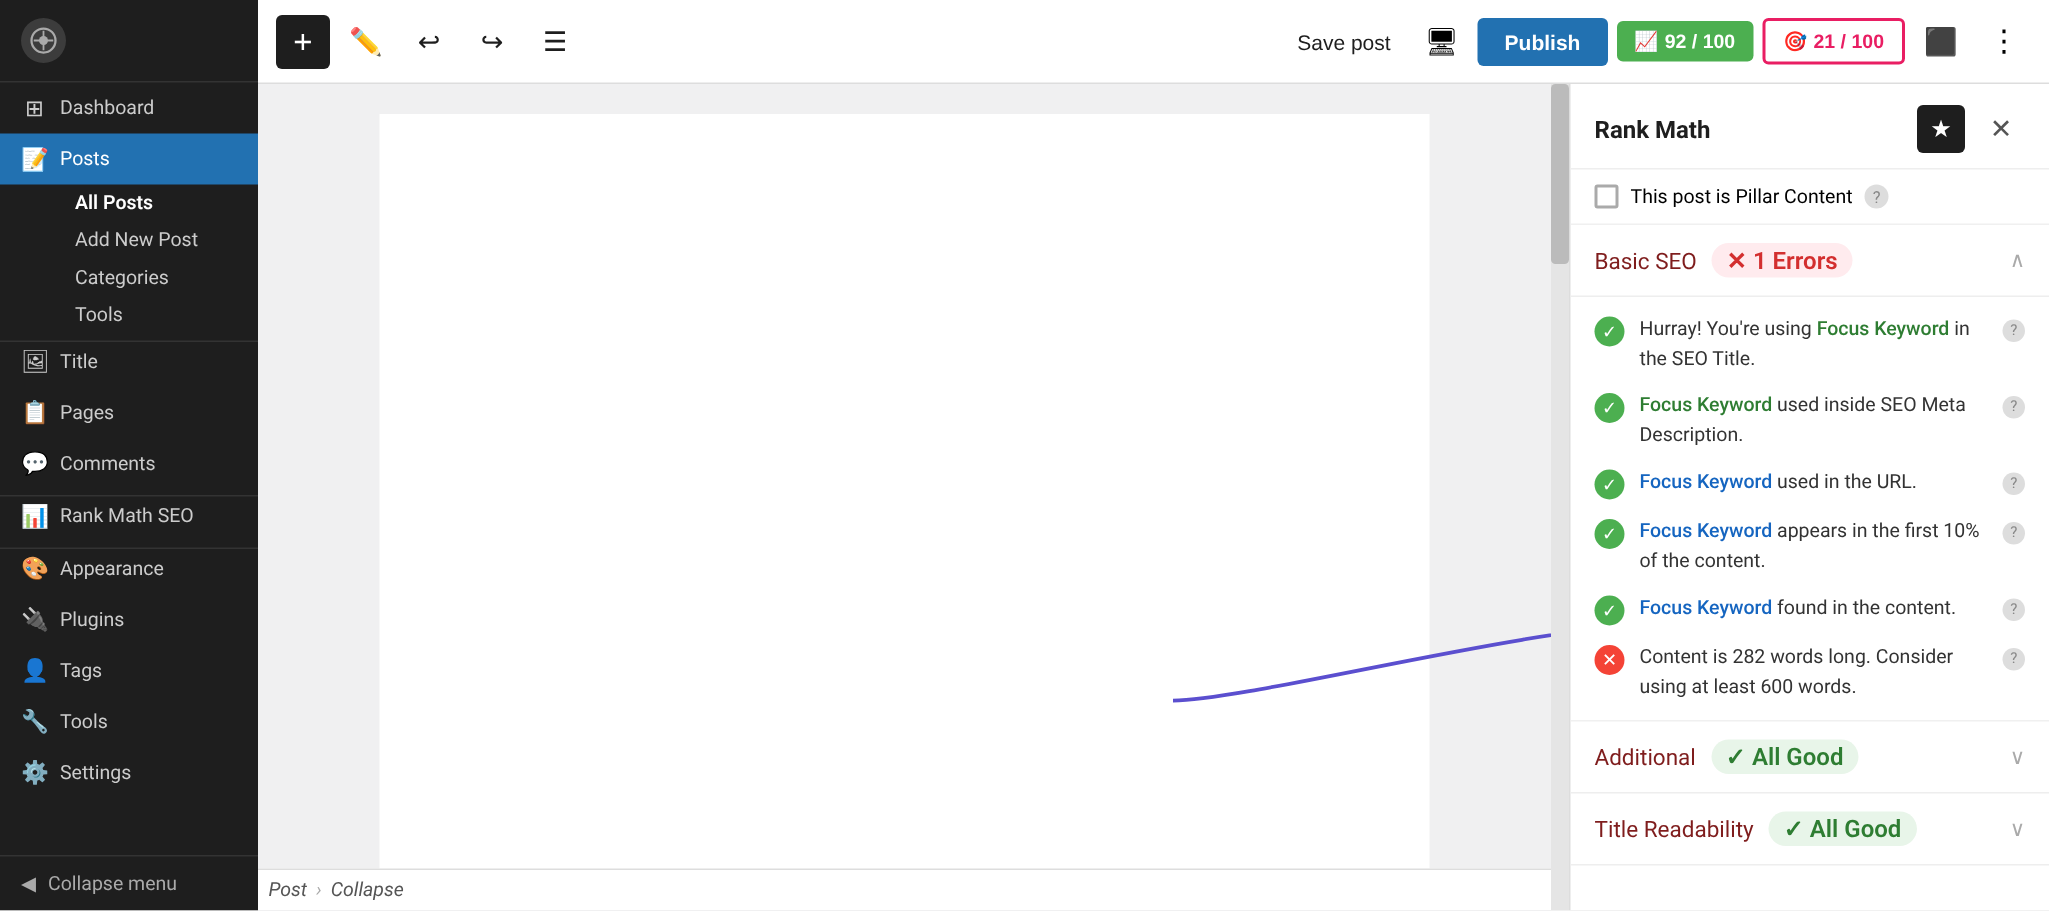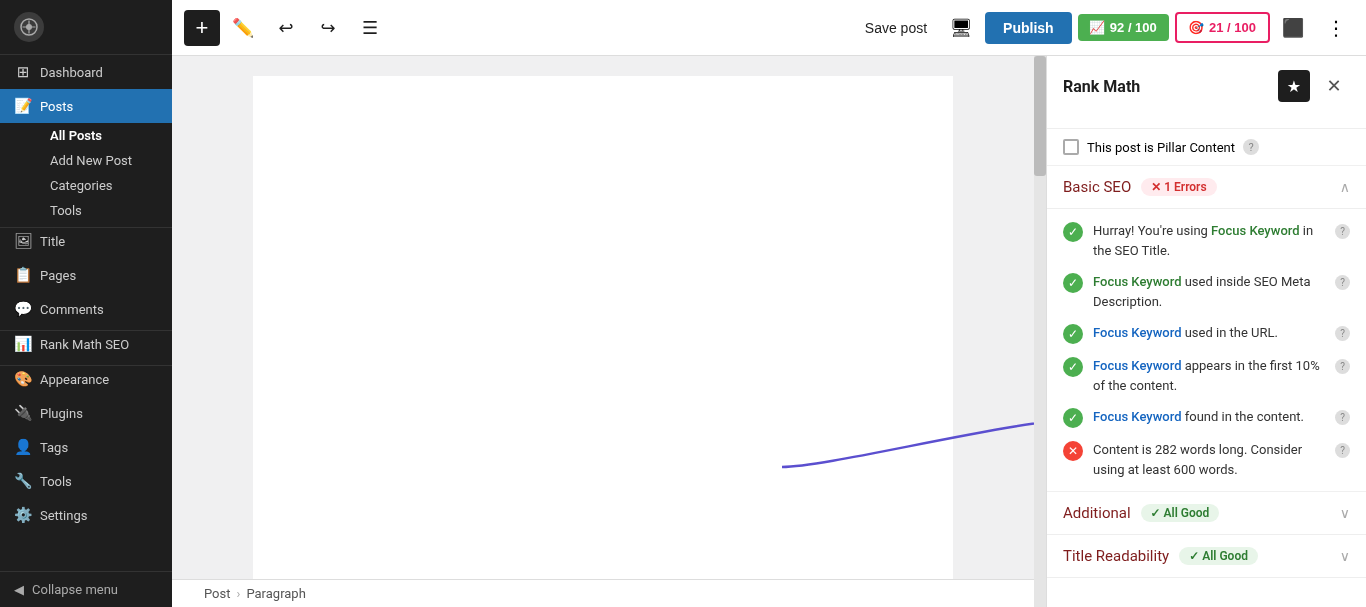--- a/index.html
+++ b/index.html
@@ -185,24 +185,24 @@
       bottom: 130px;
       left: 600px;
       pointer-events: none;
     }
     .arrow-svg { display: block; }
 
     
     .breadcrumb {
       background: #fff;
       border-top: 1px solid #ddd;
-      padding: 6px 32px;
+      padding: 6px 7px;
       font-size: 13px;
       color: #555;
-      display: flex; align-items: center; gap: 6px;
+      display: flex; align-items: center; gap: 6px; font-style: italic;
     }
     .breadcrumb-sep { color: #aaa; }
 
     
     .editor-scrollbar {
       width: 12px;
       background: #e5e5e5;
       display: flex; flex-direction: column;
     }
     .editor-scrollbar-thumb {
@@ -217,21 +217,21 @@
     .right-panel {
       width: 320px;
       background: #fff;
       border-left: 1px solid #ddd;
       display: flex;
       flex-direction: column;
       overflow: hidden;
     }
     .panel-header {
       display: flex; align-items: center;
-      padding: 14px 16px 26px;
+      padding: 14px 16px 10px;
       border-bottom: 1px solid #eee;
       gap: 8px;
     }
     .panel-title {
       font-size: 16px; font-weight: 700;
       color: #1e1e1e;
       flex: 1;
     }
     .panel-star-btn {
       width: 32px; height: 32px;
@@ -281,21 +281,21 @@
       display: flex; align-items: center;
       padding: 12px 16px;
       cursor: pointer;
       border-bottom: 1px solid #eee;
     }
     .section-title { font-size: 15px; font-weight: 400; color: #7f1d1d; }
     .section-badge {
       display: flex; align-items: center; gap: 4px;
       border-radius: 20px;
       padding: 2px 10px;
-      font-size: 12px;
+      font-size: 16px;
       font-weight: 600;
       margin-left: 10px;
     }
     .badge-error { background: #ffebee; color: #d32f2f; }
     .badge-good { background: #e8f5e9; color: #2e7d32; }
     .section-spacer { flex: 1; }
     .section-chevron { color: #aaa; font-size: 14px; }
 
     
     .check-list { padding: 12px 16px; border-bottom: 1px solid #f0f0f0; }
@@ -473,21 +473,21 @@
               <polygon points="0 0, 10 3.5, 0 7" fill="#5b4fcf"></polygon>
             </marker>
           </defs>
           <path d="M 10 70 C 60 70, 250 20, 330 20" stroke="#5b4fcf" stroke-width="2.5" fill="none" marker-end="url(#arrowhead)"></path>
         </svg>
       </div>
 
       <div class="breadcrumb" style="position:absolute;bottom:0;left:0;right:0;">
         <span>Post</span>
         <span class="breadcrumb-sep">›</span>
-        <span>Paragraph</span>
+        <span>Collapse</span>
       </div>
     </div>
 
     <div class="editor-scrollbar">
       <div class="editor-scrollbar-thumb"></div>
     </div>
 
     <div class="right-panel">
       <div class="panel-header">
         <span class="panel-title">Rank Math</span>

